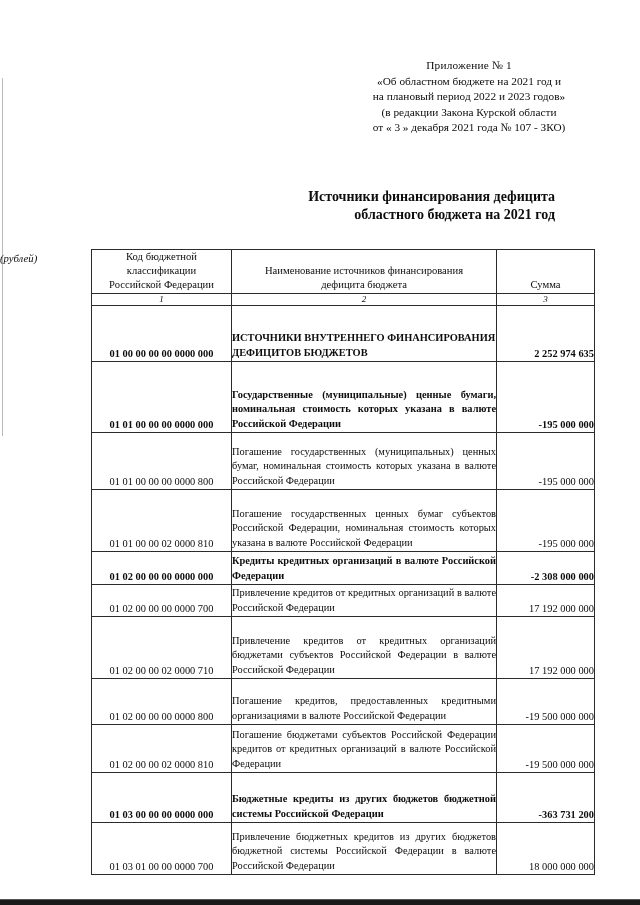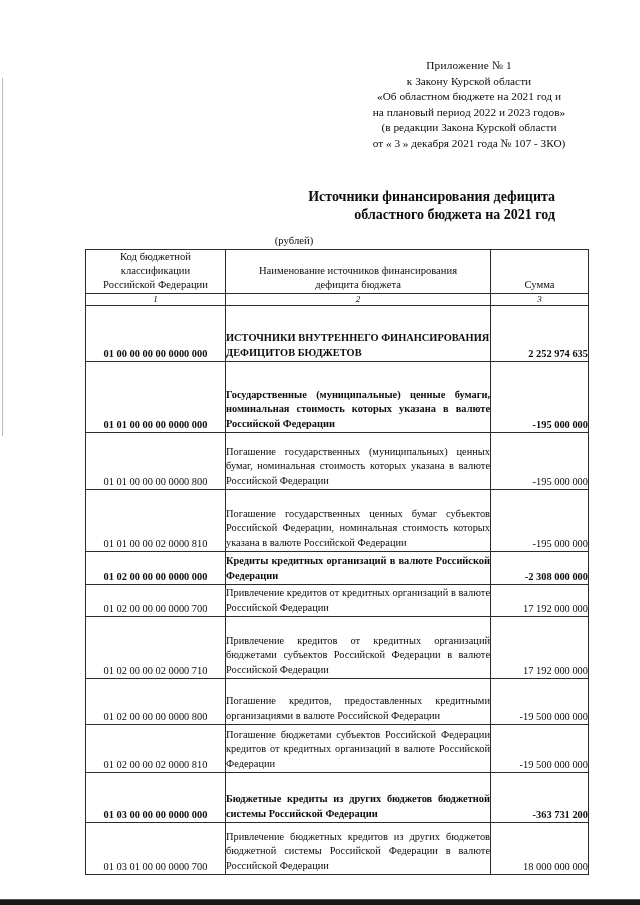--- a/index.html
+++ b/index.html
@@ -74,30 +74,31 @@
     text-align: right;
     font-weight: bold;
     font-size: 14px;
     line-height: 18px;
   }
 
   
   .units-note {
     position: absolute;
     left: 0;
-    top: 234px;
+    top: 252px;
     width: 588px;
-    text-align: center;
+    text-align: left;
     font-size: 10.7px;
+    font-style: italic;
   }
 
   
   table.budget {
     position: absolute;
-    left: 85px;
+    left: 91px;
     top: 249px;
     width: 503px;
     border-collapse: collapse;
     table-layout: fixed;
   }
   table.budget td, table.budget th {
     border: 1px solid #2b2b2b;
     padding: 0;
     vertical-align: bottom;
     font-weight: normal;
@@ -168,21 +169,20 @@
 </style>
 </head>
 <body>
 
 <div class="page">
 
   <div class="scan-edge-left"></div>
 
   <div class="header-block">
     <div class="hdr-line hdr-line-1">Приложение № 1</div>
-    <div class="hdr-line">к   Закону Курской области</div>
     <div class="hdr-line">«Об областном бюджете на 2021 год и</div>
     <div class="hdr-line">на плановый период 2022 и 2023 годов»</div>
     <div class="hdr-line">(в редакции Закона Курской области</div>
     <div class="hdr-line">от « 3 » декабря 2021 года № 107 - ЗКО)</div>
   </div>
 
   <div class="doc-title">
     <div>Источники финансирования дефицита</div>
     <div>областного бюджета на 2021 год</div>
   </div>

